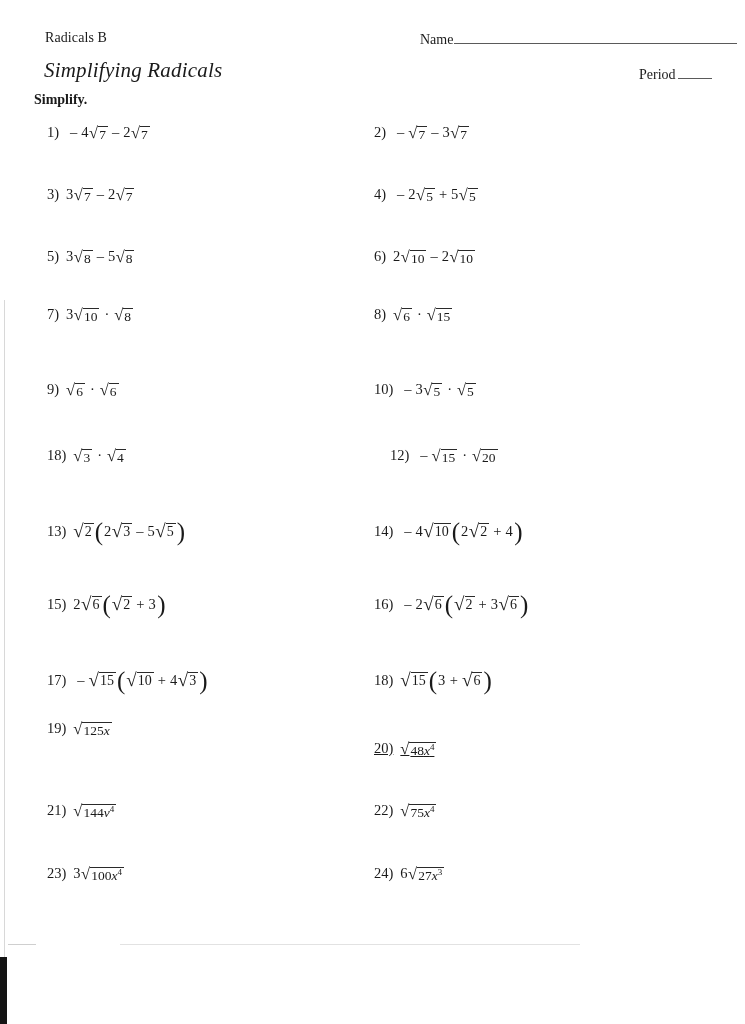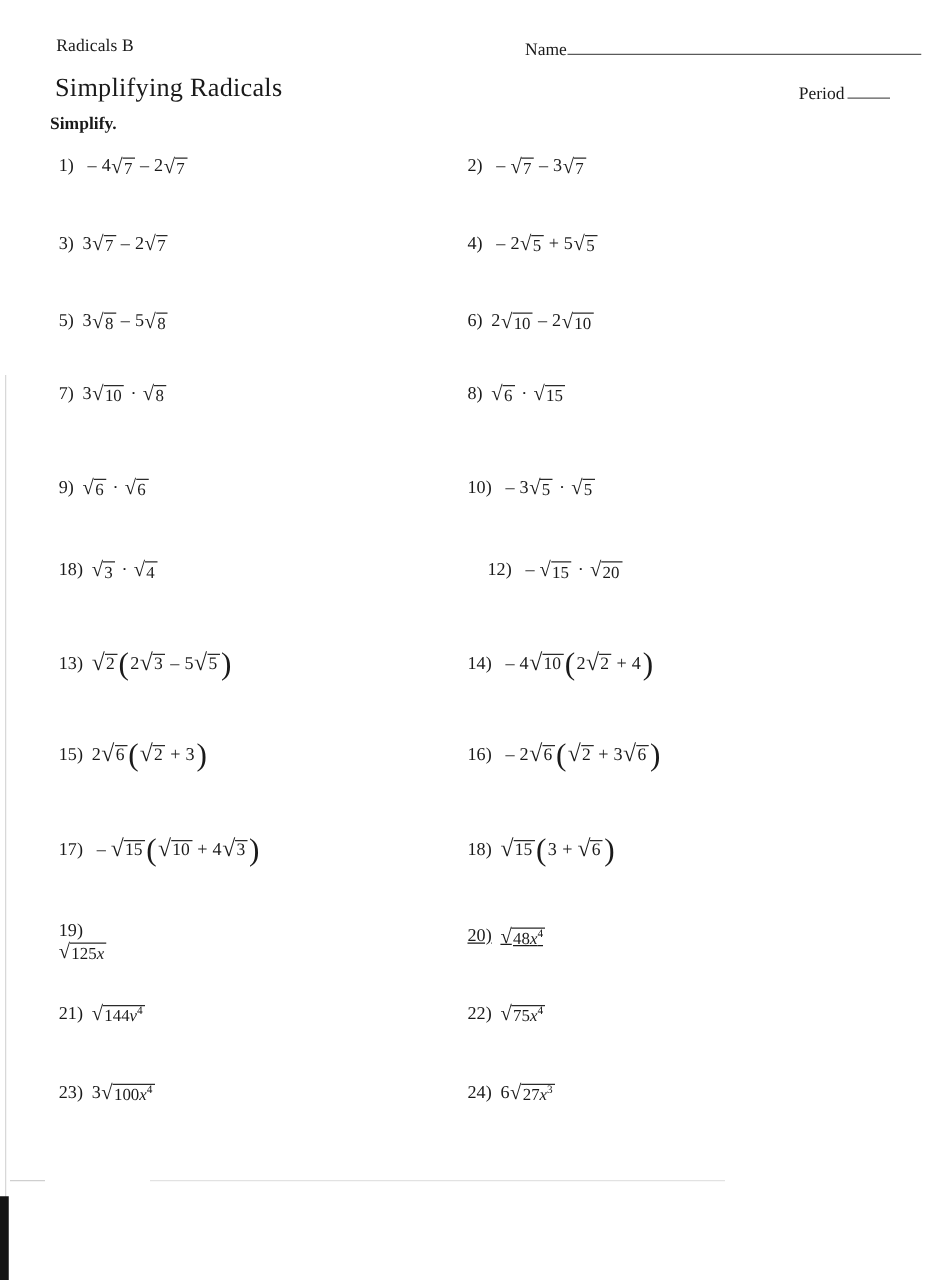--- a/index.html
+++ b/index.html
@@ -57,24 +57,25 @@
     top: 30px;
     font-size: 14px;
     letter-spacing: .1px;
   }
   #worksheet-title {
     position: absolute;
     left: 44px;
     top: 58px;
     font-size: 21px;
     letter-spacing: .2px;
+    font-style: italic;
   }
   #directions {
     position: absolute;
-    left: 40px;
+    left: 34px;
     top: 92px;
     font-size: 14px;
     font-weight: bold;
   }
 
   #name-field {
     position: absolute;
     left: 420px;
     top: 31px;
     display: flex;
@@ -491,21 +492,21 @@
         <span class="paren">(</span>
         <span class="coef">3</span>
         <span class="op">+</span>
         <span class="rad big">
           <span class="sign">√</span>
           <span class="radicand">6</span>
         </span>
         <span class="paren">)</span>
       </span>
     </div>
-    <div class="problem" style="left: 47px; top: 738px; flex-direction: column;">
+    <div class="problem" style="left: 47px; top: 720px;">
       <span class="num">19)</span>
       <span class="expr">
         <span class="rad">
           <span class="sign">√</span>
           <span class="radicand">125<span class="var">x</span></span>
         </span>
       </span>
     </div>
     <div class="problem" style="left: 374px; top: 740px; text-decoration: underline;">
       <span class="num">20)</span>

